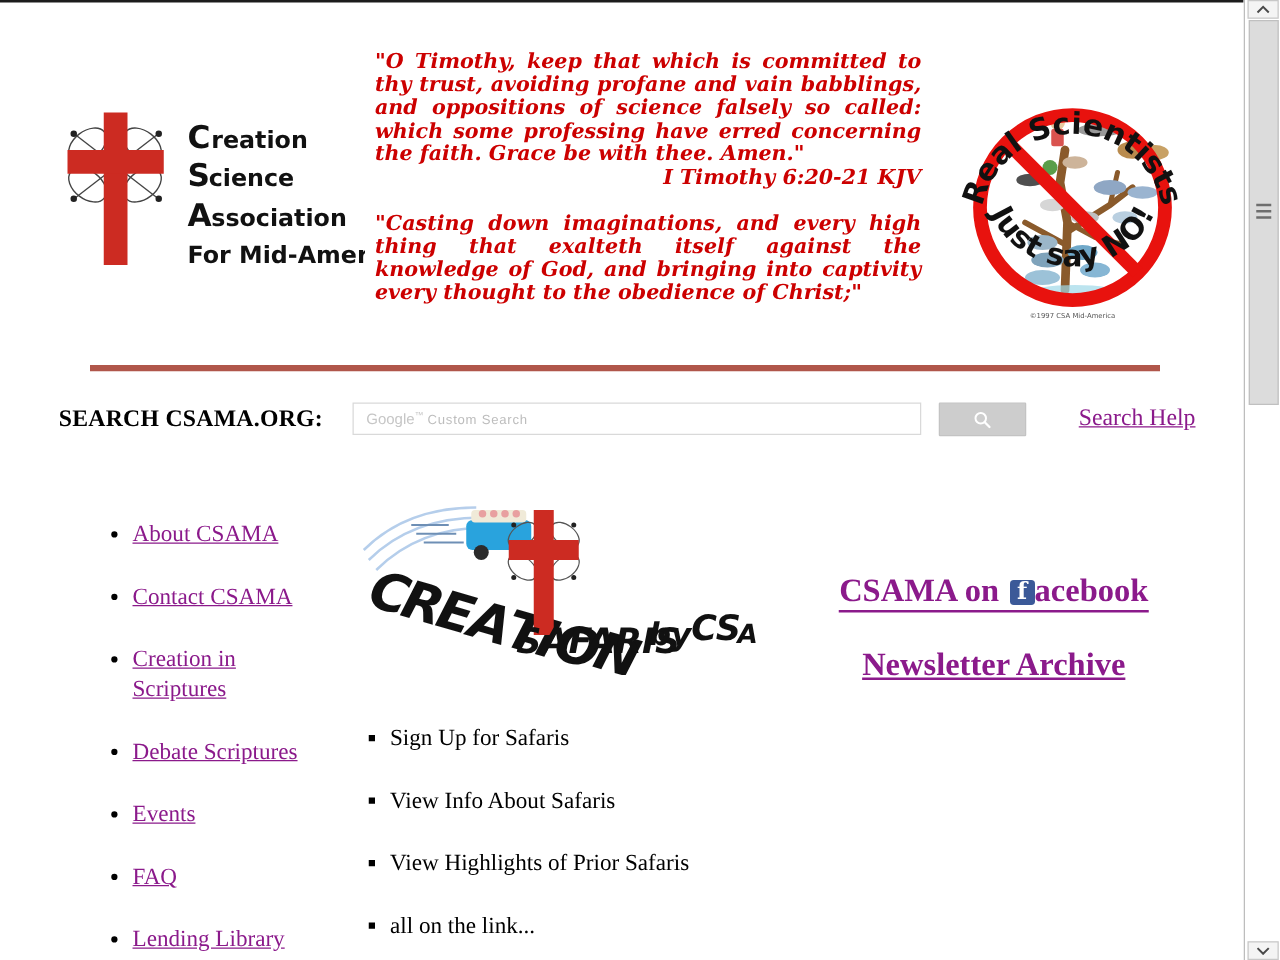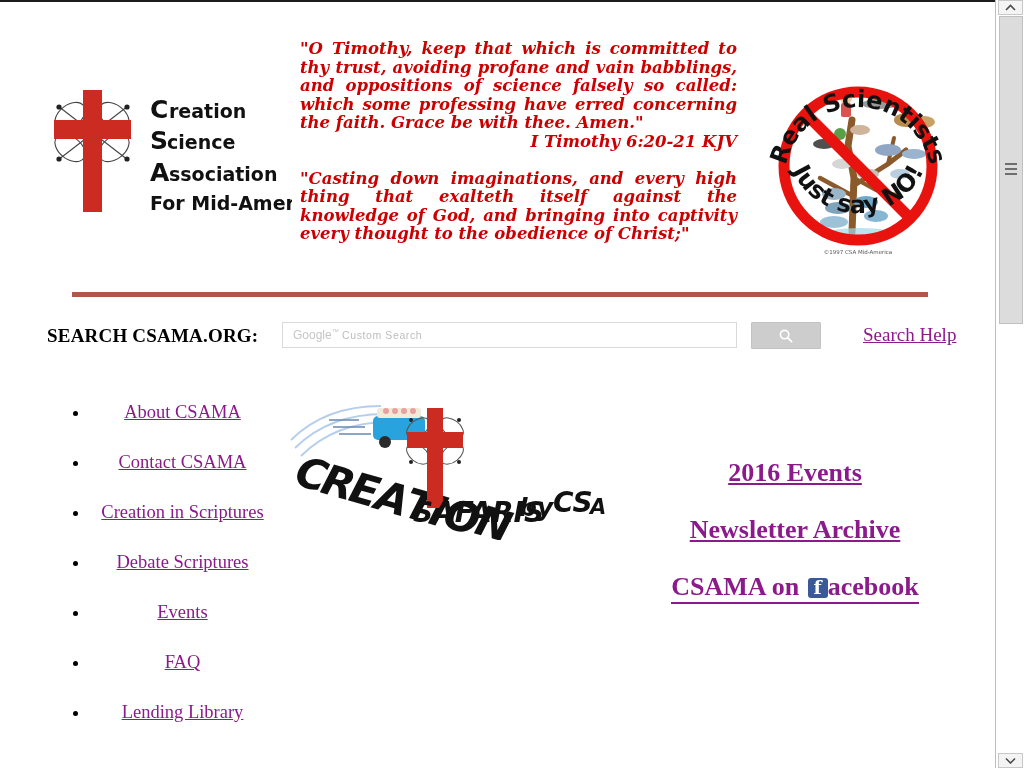--- a/index.html
+++ b/index.html
@@ -175,23 +175,22 @@
 
   
   .nav-col {
     position: absolute;
     left: 60px;
     top: 0;
     width: 215px;
   }
   ul.navlist {
     list-style: disc;
-    margin: 0;
+    margin: 16px;
     padding-left: 30px;
-    text-align: center;
   }
   ul.navlist li {
     margin: 0 0 26px 0;
     font-family: "Liberation Serif", serif;
     font-size: 18.5px;
     line-height: 24px;
     color: #000000;
   }
   ul.navlist li a {
     color: #8b1a8b;
@@ -511,28 +510,33 @@
 
             <g fill="#111" font-family="DejaVu Sans, sans-serif" font-weight="bold" font-style="italic">
               <text x="128" y="122" font-size="28">SAFARIS</text>
               <text x="234" y="116" font-size="25">by</text>
               <text x="268" y="112" font-size="28">CS</text>
               <text x="305" y="114" font-size="21">A</text>
             </g>
           </svg>
         </div>
 
+        <ul class="safarilist">
+          <li>Sign Up for Safaris</li>
+          <li>View Info About Safaris</li>
+          <li>View Highlights of Prior Safaris</li>
+          <li>all on the link...</li>
+        </ul>
       </div>
 
       <div class="right-col">
-        <a class="rlink">2016 Events</a>
-        <a class="rlink">Newsletter Archive</a>
         <a class="rlink" style="text-decoration:none;">
           <span class="fb-line"><span>CSAMA on </span><span class="fb-icon"><span>f</span></span><span>acebook</span></span>
         </a>
+        <a class="rlink">Newsletter Archive</a>
       </div>
 
     </div>
   </div>
 </div>
 
 <div class="scrollbar">
   <div class="sb-btn up">
     <span>
       <svg width="11" height="7" viewBox="0 0 11 7" xmlns="http://www.w3.org/2000/svg">

